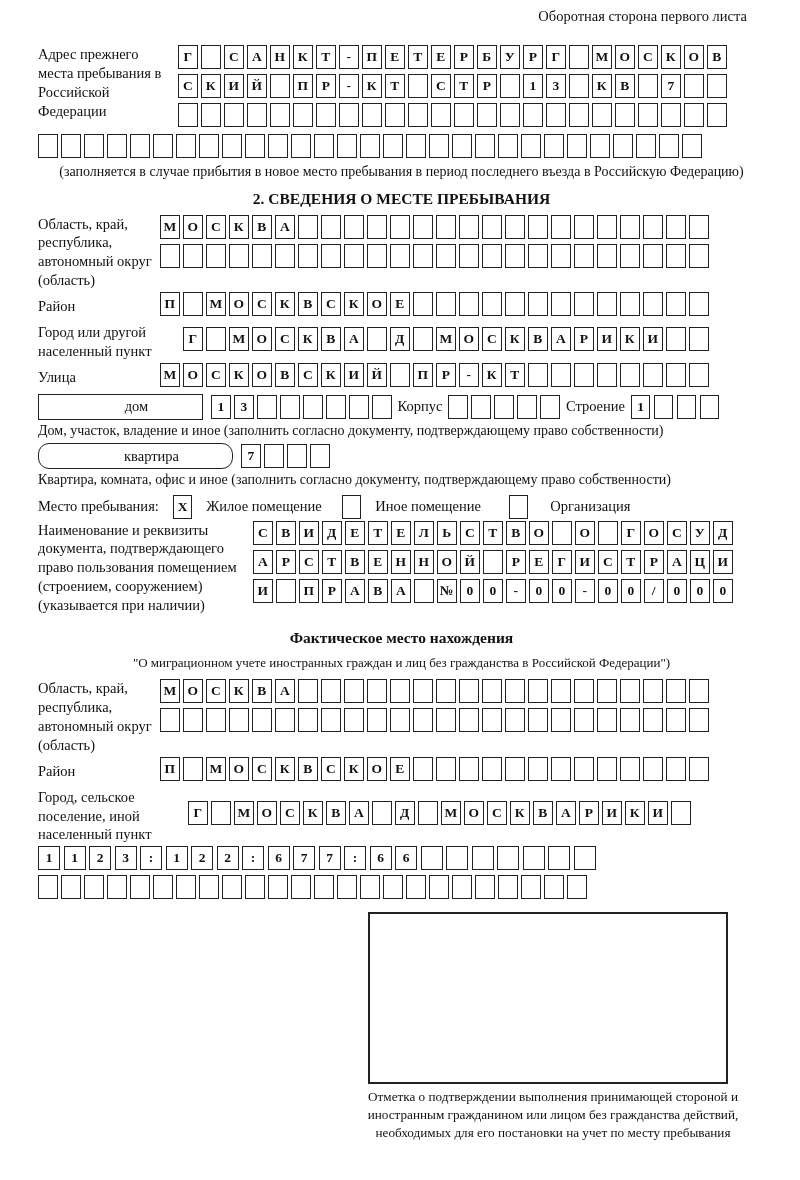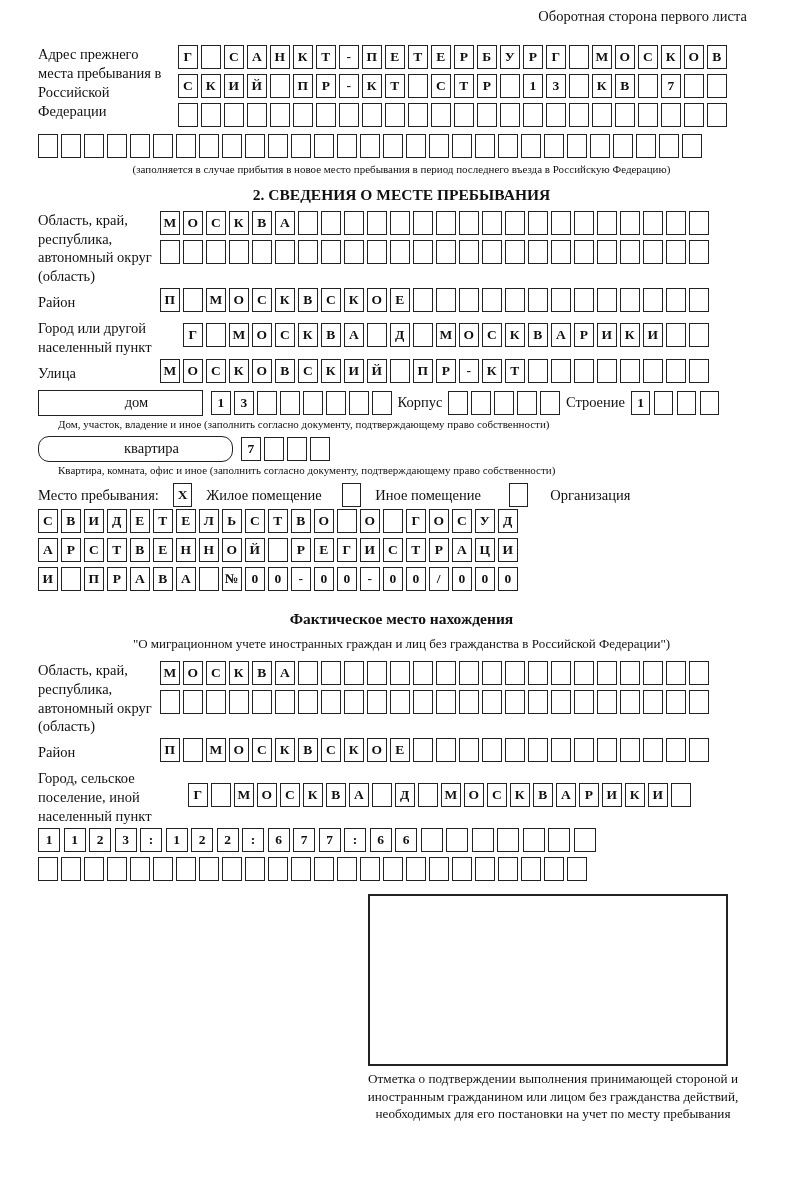--- a/index.html
+++ b/index.html
@@ -26,23 +26,23 @@
   .cell {
     flex:none; width:19.5px; height:24px;
     border:1.6px solid #222;
     display:flex; align-items:center; justify-content:center;
     font-size:13.5px; font-weight:bold; font-family:"Liberation Serif", serif;
     background:#fff;
   }
   .boxrow.wide .cell { width:22px; }
   .indent { margin-left:23px; }
 
-  .caption { font-size:11px; line-height:1.25; }
+  .caption { font-size:14px; line-height:1.25; }
   .caption.center { text-align:center; }
-  .mt2 { margin-top:2px; } .mb8 { margin-bottom:8px; } .mb4 { margin-bottom:4px;margin-left:20px; }
+  .mt2 { margin-top:2px; } .mb8 { margin-bottom:8px; } .mb4 { margin-bottom:4px; }
 
   .sec-title { text-align:center; font-weight:bold; font-size:15.5px; margin:9px 0 7px 0; }
 
   .widebox {
     flex:none; height:26px; border:1.6px solid #222;
     display:flex; align-items:center; justify-content:center;
     font-size:14.5px; background:#fff;padding-left:32px;
   }
   .housebox { width:165px; margin-right:8px; }
   .aptbox { width:195px; margin-right:8px;border-radius:11px; }
@@ -384,20 +384,21 @@
     <span class="inline-lbl">Жилое помещение</span>
     <span class="gap6"></span>
     <span class="cell"></span>
     <span class="inline-lbl">Иное помещение</span>
     <span class="gap14"></span>
     <span class="cell"></span>
     <span class="inline-lbl" style="margin-left:14px">Организация</span>
   </div>
 
   <div class="frow">
+    <div class="flabel w212">Наименование и реквизиты документа, подтверждающего право пользования помещением (строением, сооружением) (указывается при наличии)</div>
     <div class="grids">
       <div class="boxrow">
           <span class="cell">С</span>
           <span class="cell">В</span>
           <span class="cell">И</span>
           <span class="cell">Д</span>
           <span class="cell">Е</span>
           <span class="cell">Т</span>
           <span class="cell">Е</span>
           <span class="cell">Л</span>

